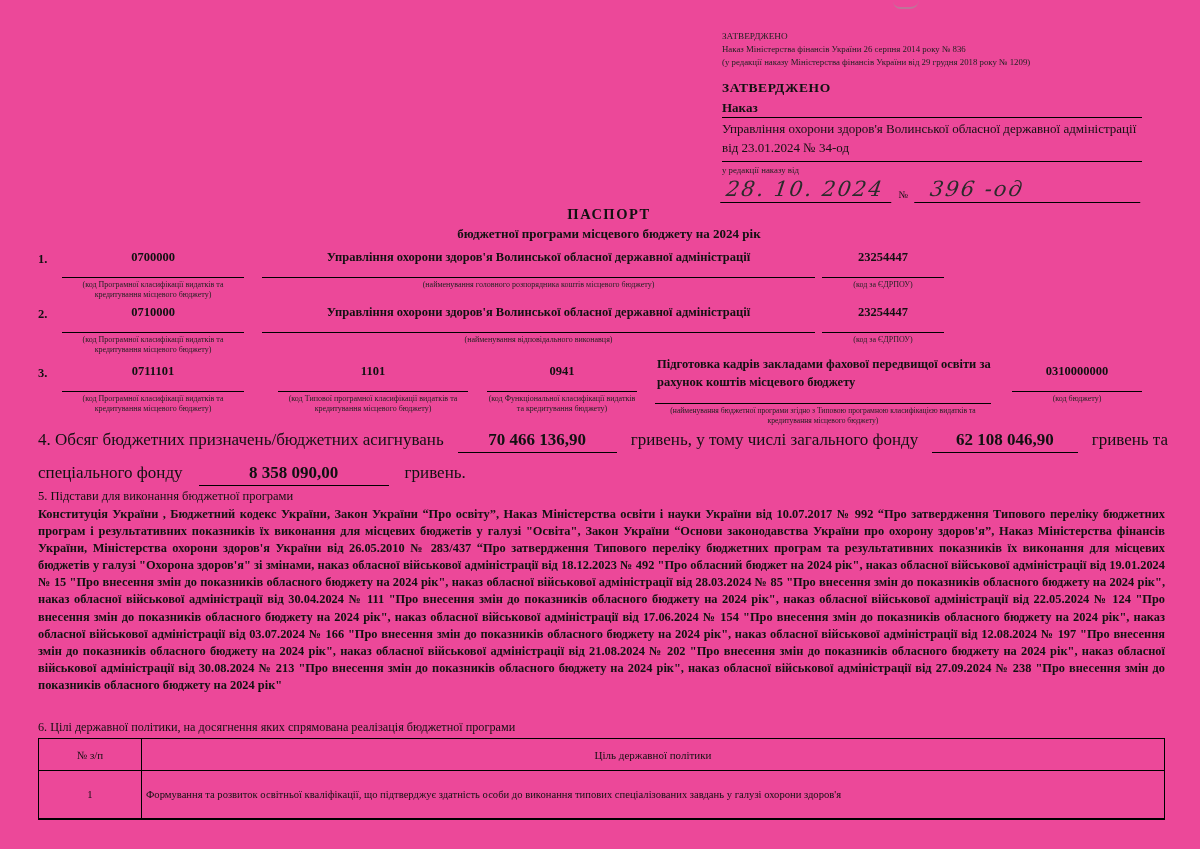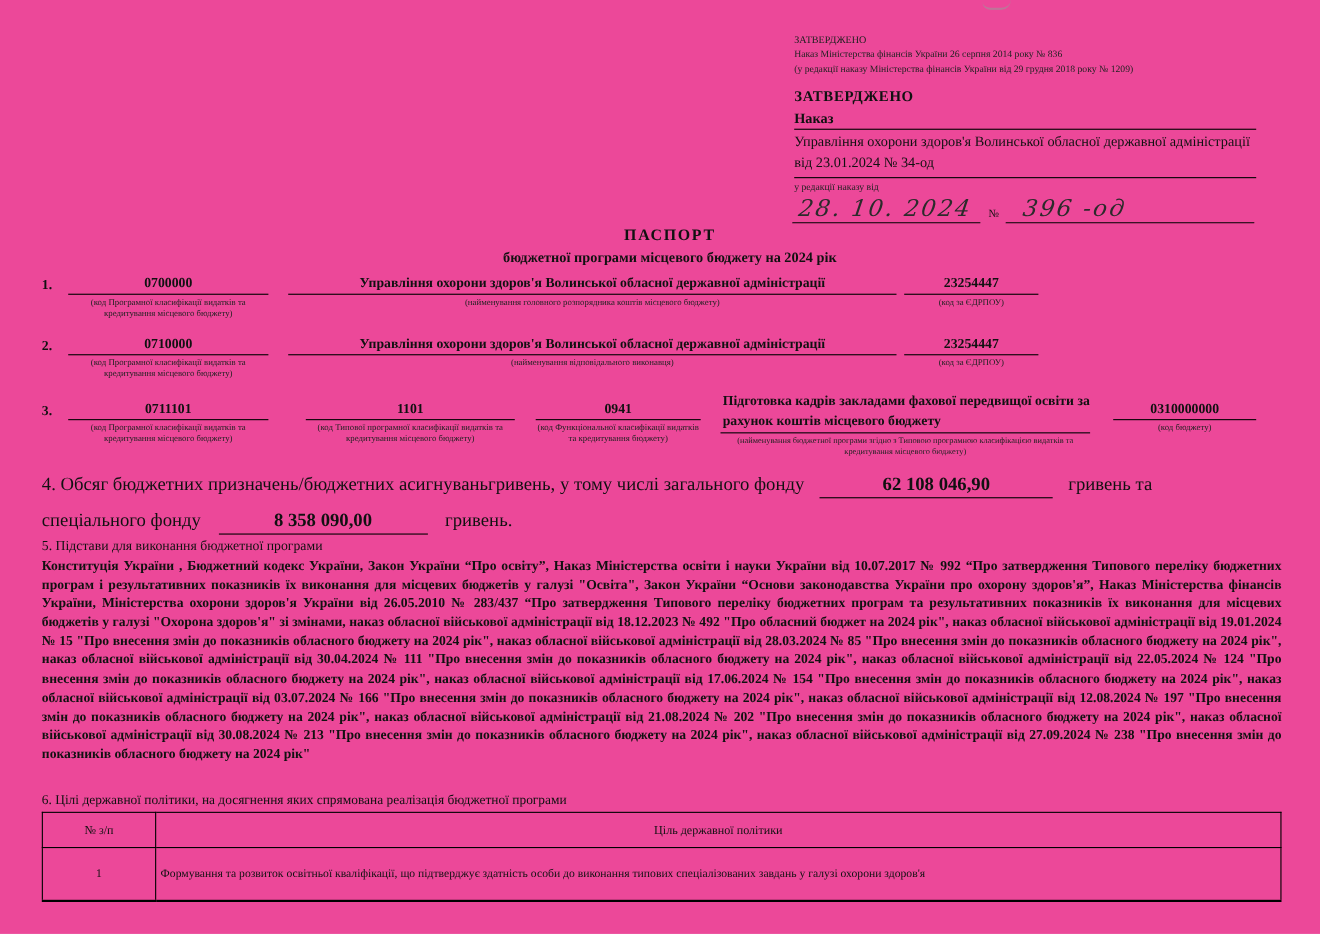--- a/index.html
+++ b/index.html
@@ -37,21 +37,21 @@
   .pen-mark{position:absolute;left:893px;top:0;width:26px;height:7px;border-bottom:2px solid #9a9a9a;border-radius:0 0 12px 10px;opacity:.55;}
   
   .doc-title{position:absolute;left:0;top:206px;width:1170px;text-align:center;padding-left:24px;}
   .doc-title .t1{font-size:14.5px;font-weight:bold;letter-spacing:1.5px;}
   .doc-title .t2{font-size:13px;font-weight:bold;margin-top:3px;}
   
   .rownum{position:absolute;font-size:12.5px;font-weight:bold;}
   .fld{position:absolute;text-align:center;}
   .fld .val{
     display:block;font-size:12.5px;font-weight:bold;
-    border-bottom:1.6px solid #000;padding-bottom:2px;
+    border-bottom:1.6px solid #000;padding-bottom:12px;
   }
   .fld .val.two-line{line-height:1.45;text-align:left;padding-left:2px;}
   .fld .cap{
     display:block;font-size:8px;line-height:1.3;color:#222;margin-top:2px;
   }
   .fld .cap.tiny{font-size:7.6px;}
   
   .sec4{position:absolute;left:38px;width:1130px;font-size:17px;}
   .sec4-line{display:flex;align-items:baseline;white-space:nowrap;}
   .amount{
@@ -155,20 +155,21 @@
     <span class="cap tiny">(найменування бюджетної програми згідно з Типовою програмною класифікацією видатків та кредитування місцевого бюджету)</span>
   </div>
   <div class="fld" style="left:1012px;top:364px;width:130px;">
     <span class="val">0310000000</span>
     <span class="cap">(код бюджету)</span>
   </div>
 
   <div class="sec4" style="top:430px;">
     <div class="sec4-line">
       <span>4. Обсяг бюджетних призначень/бюджетних асигнувань</span>
+      <span class="amount" style="width:232px;margin:0 14px;">70 466 136,90</span>
       <span>гривень, у тому числі загального фонду</span>
       <span class="amount" style="width:212px;margin:0 14px;">62 108 046,90</span>
       <span>гривень та</span>
     </div>
   </div>
   <div class="sec4" style="top:463px;">
     <div class="sec4-line">
       <span>спеціального фонду</span>
       <span class="amount" style="width:190px;margin:0 16px;">8 358 090,00</span>
       <span>гривень.</span>

